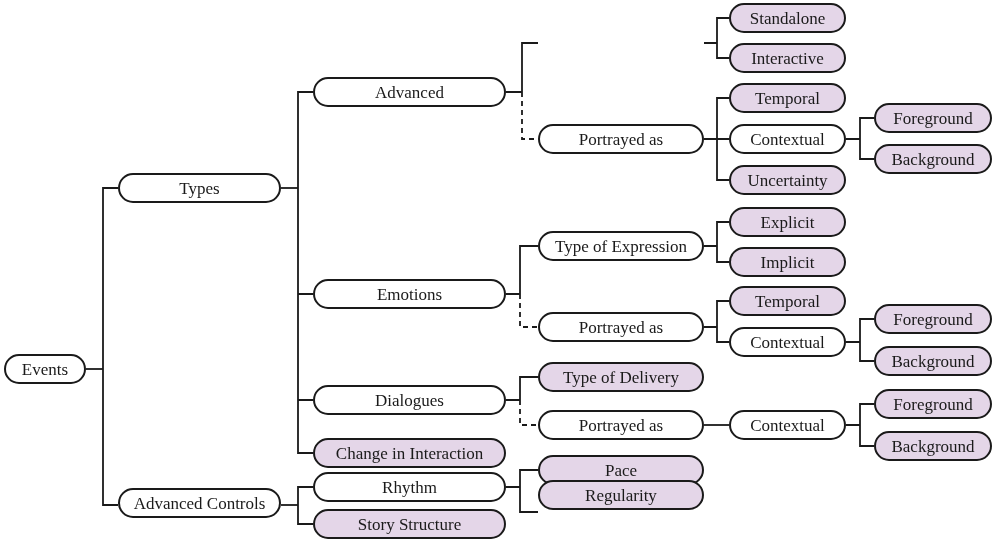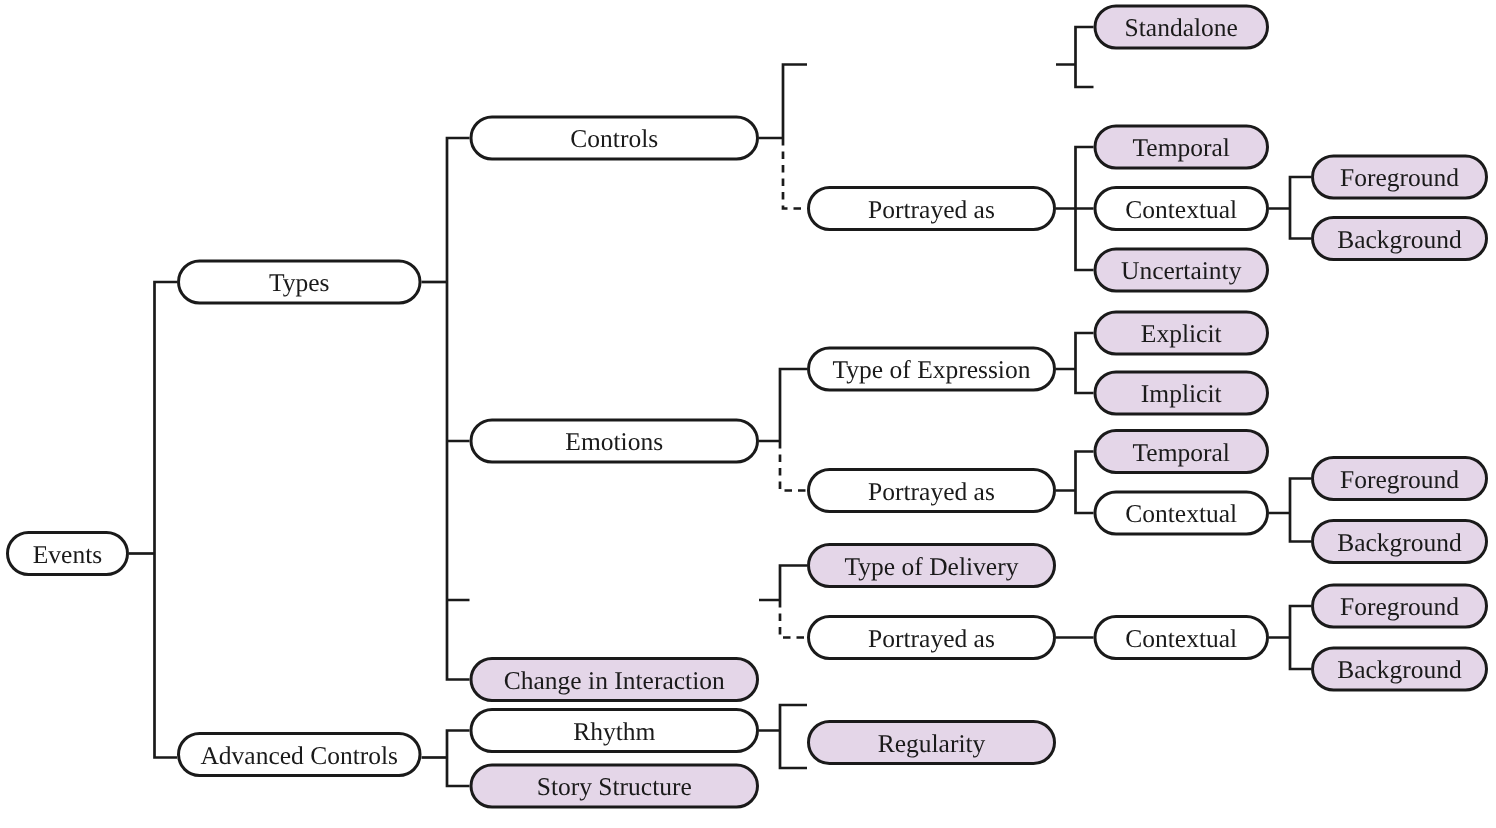--- a/index.html
+++ b/index.html
@@ -83,34 +83,37 @@
     <path d="M 846 425 H 860 M 874 404 H 860 V 446 H 874"></path>
 
     <path d="M 506 487 H 520 M 538 470 H 520 V 512 H 538"></path>
   </svg>
 
   <div class="node" style="left:118px;top:173px;width:163px">Types</div>
 
   <div class="node" style="left:4px;top:354px;width:82px">Events</div>
   <div class="node" style="left:118px;top:488px;width:163px">Advanced Controls</div>
 
-  <div class="node" style="left:313px;top:77px;width:193px">Controls</div>
+  <div class="node" style="left:313px;top:77px;width:193px">Advanced</div>
   <div class="node" style="left:313px;top:279px;width:193px">Emotions</div>
+  <div class="node" style="left:313px;top:385px;width:193px">Dialogues</div>
   <div class="node filled" style="left:313px;top:438px;width:193px">Change in Interaction</div>
   <div class="node" style="left:313px;top:472px;width:193px">Rhythm</div>
   <div class="node filled" style="left:313px;top:509px;width:193px">Story Structure</div>
 
   <div class="node" style="left:538px;top:124px;width:166px">Portrayed as</div>
   <div class="node" style="left:538px;top:231px;width:166px">Type of Expression</div>
   <div class="node" style="left:538px;top:312px;width:166px">Portrayed as</div>
   <div class="node filled" style="left:538px;top:362px;width:166px">Type of Delivery</div>
   <div class="node" style="left:538px;top:410px;width:166px">Portrayed as</div>
+  <div class="node filled" style="left:538px;top:455px;width:166px">Pace</div>
   <div class="node filled" style="left:538px;top:480px;width:166px">Regularity</div>
 
   <div class="node filled" style="left:729px;top:3px;width:117px">Standalone</div>
+  <div class="node filled" style="left:729px;top:43px;width:117px">Interactive</div>
   <div class="node filled" style="left:729px;top:83px;width:117px">Temporal</div>
   <div class="node" style="left:729px;top:124px;width:117px">Contextual</div>
   <div class="node filled" style="left:729px;top:165px;width:117px">Uncertainty</div>
   <div class="node filled" style="left:729px;top:247px;width:117px">Implicit</div>
   <div class="node filled" style="left:729px;top:207px;width:117px">Explicit</div>
   <div class="node filled" style="left:729px;top:286px;width:117px">Temporal</div>
   <div class="node" style="left:729px;top:327px;width:117px">Contextual</div>
   <div class="node" style="left:729px;top:410px;width:117px">Contextual</div>
 
   <div class="node filled" style="left:874px;top:103px;width:118px">Foreground</div>

